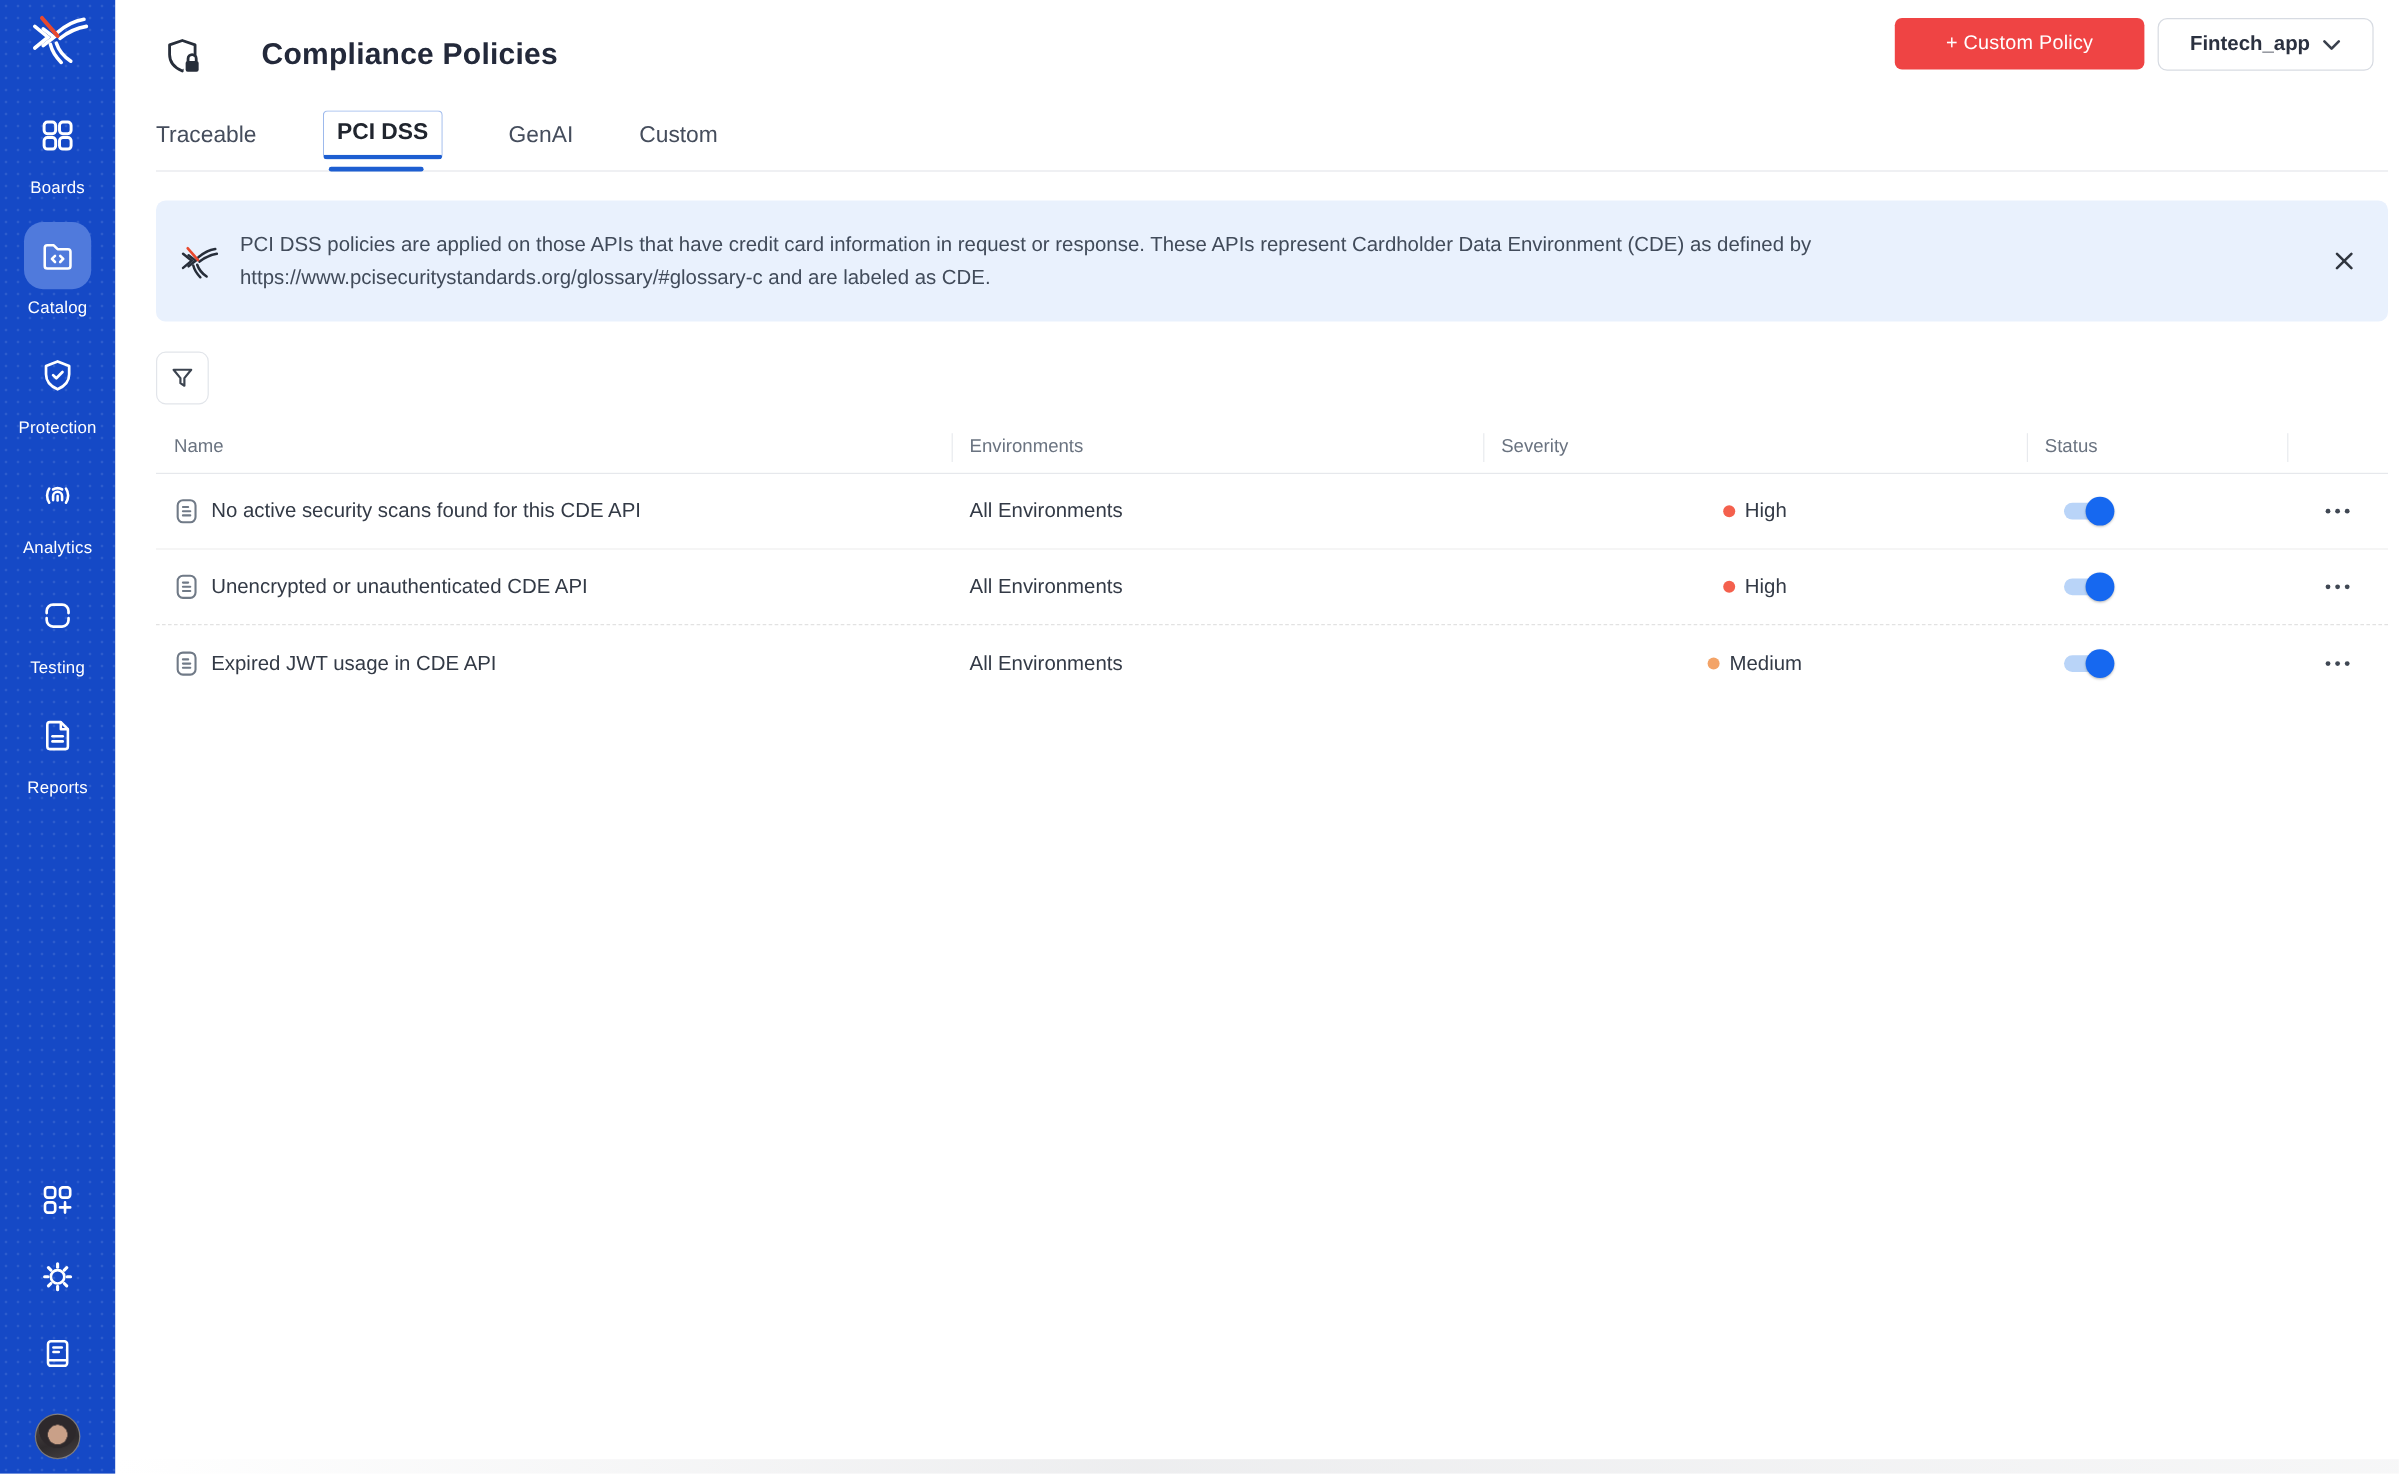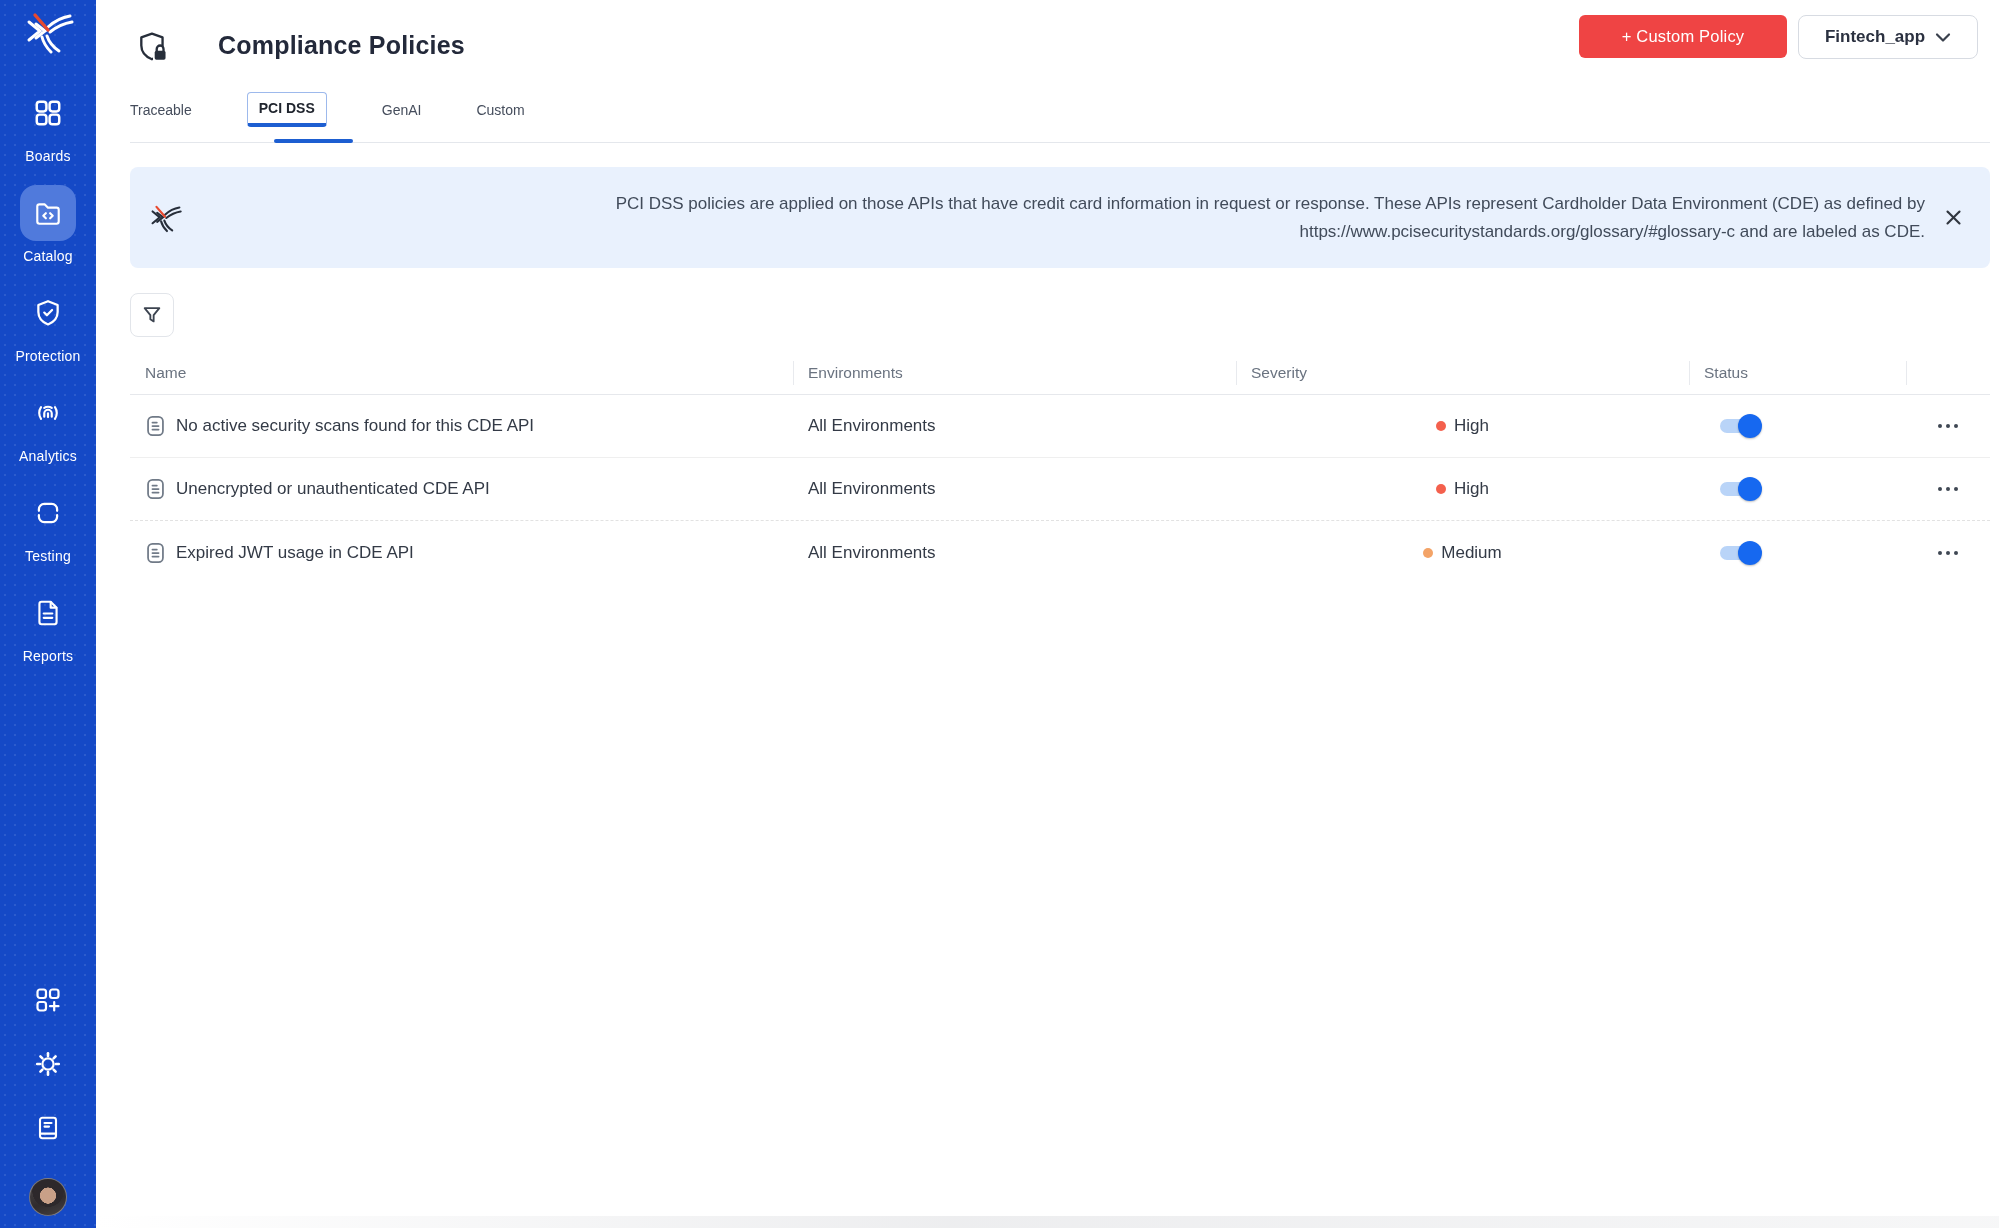--- a/index.html
+++ b/index.html
@@ -60,21 +60,21 @@
   }
   .app-selector {
     position:absolute; left:1702px; top:15px; width:180px; height:44px;
     background:#ffffff; border:1px solid #d7dbe2; border-radius:8px;
     display:flex; align-items:center; justify-content:center; gap:10px;
     font-size:17px; font-weight:bold; color:#2b3140; cursor:pointer;
   }
 
   
   .tabs { position:absolute; left:34px; top:92px; display:flex; align-items:center; gap:55px; }
-  .tab { font-size:14px; color:#454d5c; cursor:pointer; padding:7px 0; }
+  .tab { font-size:19px; color:#454d5c; cursor:pointer; padding:7px 0; }
   .tab.active {
     color:#20252e; font-weight:bold; padding:7px 11px;
     border:1px solid #9db9ec; border-bottom:4px solid #1d5ed1; border-radius:4px;
   }
   .tabbar-line { position:absolute; left:34px; width:1860px; top:142px; height:1px; background:#e4e7ec; }
   .tab-indicator { position:absolute; left:178px; top:139px; width:79px; height:4px; border-radius:2px; }
 
   
   .banner {
     position:absolute; left:34px; top:167px; width:1860px; height:101px;
@@ -286,21 +286,21 @@
 
   <div class="tabs">
     <div class="tab">Traceable</div>
     <div class="tab active">PCI DSS</div>
     <div class="tab">GenAI</div>
     <div class="tab">Custom</div>
   </div>
   <div class="tabbar-line"></div>
   <div class="tab-indicator" style="background-color: rgb(29, 94, 209);"></div>
 
-  <div class="banner" style="background-color: rgb(233, 241, 253); text-align: right;">
+  <div class="banner" style="background-color: rgb(233, 241, 253);">
     <div class="banner-logo">
       <svg width="34" height="30" viewBox="0 0 52 44" fill="none">
         <g stroke="#272e3a" stroke-width="3.2" stroke-linecap="round" fill="none">
           <path d="M7 12 L18 21 L7 30"></path>
           <path d="M14 14 L23 21 L14 28"></path>
           <path d="M26 17 Q36 8 48 6"></path>
           <path d="M28 22 Q38 14 50 12"></path>
           <path d="M25 26 Q28 35 37 41"></path>
           <path d="M20 27 Q22 35 29 42"></path>
         </g>

